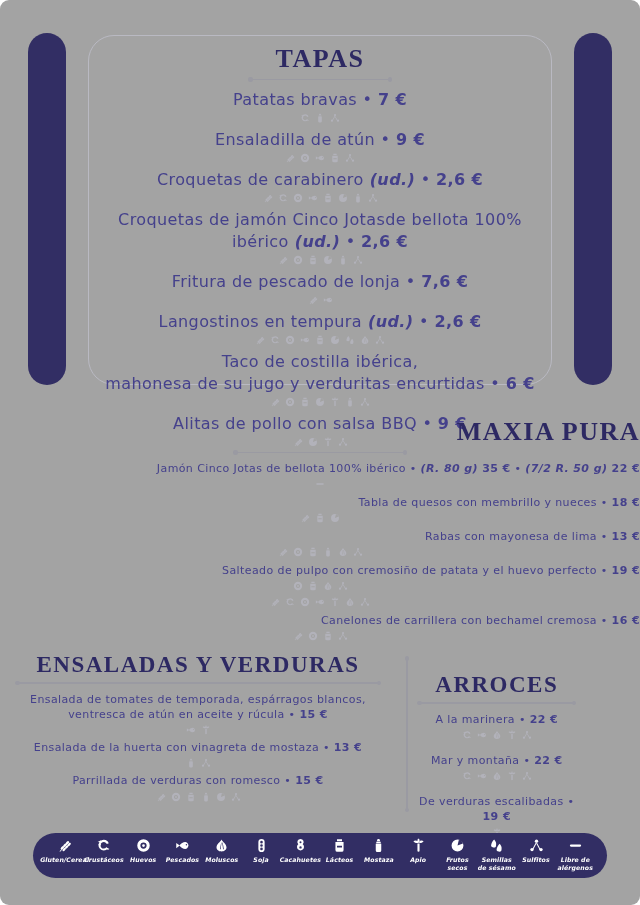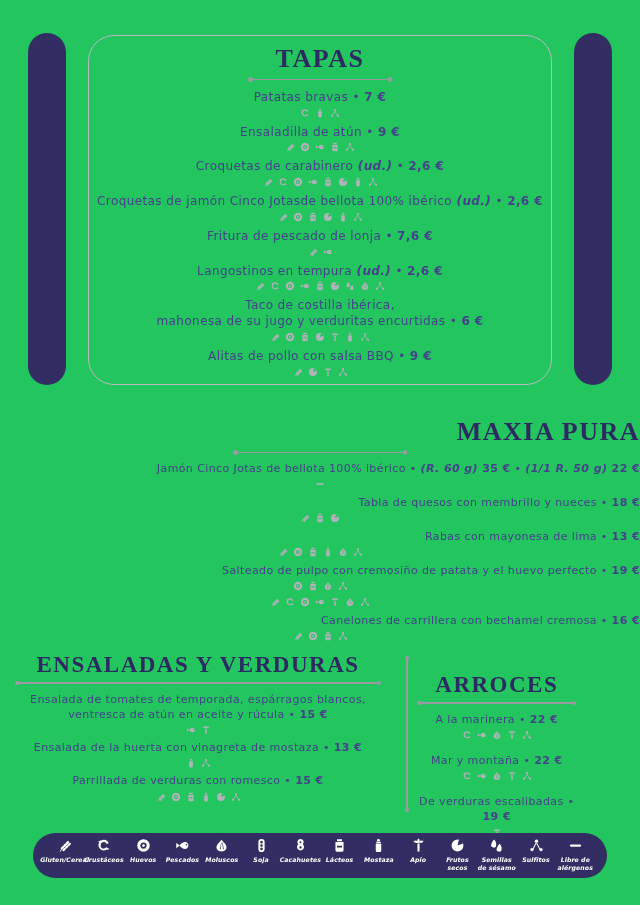--- a/index.html
+++ b/index.html
@@ -1,38 +1,38 @@
 <!DOCTYPE html>
 <html><head>
 <meta charset="utf-8">
 <style>
   html,body{margin:0;padding:0;background:#fff;}
-  .page{position:relative;width:640px;height:905px;background:#22c55e;overflow:hidden;
-        font-family:"DejaVu Sans","Liberation Sans",sans-serif;}
+  .page{position:relative;width:640px;height:905px;background:#a3a3a3;overflow:hidden;
+        font-family:"DejaVu Sans","Liberation Sans",sans-serif;border-radius:9px;}
 
   
   .pill{position:absolute;top:33px;width:38px;height:352px;border-radius:19px;background:var(--navy);}
   .pill.left{left:28px;} .pill.right{left:574px;}
 
   
   .tapas-box{position:absolute;left:88px;top:35px;width:464px;height:350px;box-sizing:border-box;
              border:1.5px solid #b9b9c2;border-radius:26px;text-align:center;padding-top:9px;}
 
   .section-title{font-family:"Liberation Serif","DejaVu Serif",serif;font-weight:700;
                  color:var(--title);letter-spacing:1.5px;line-height:1.1;}
   .t-big{font-size:26px;} .t-mid{font-size:23px;}
 
   .rule{position:relative;height:1.5px;background:var(--rule);margin:5px auto 9px;}
   .rule::before,.rule::after{content:'';position:absolute;top:-1.5px;width:4.5px;height:4.5px;
                              border-radius:50%;background:var(--rule);}
   .rule::before{left:-2px;} .rule::after{right:-2px;}
 
   .menu-item{margin-bottom:6px;}
   .item-line{font-size:11px;color:var(--item);letter-spacing:.4px;line-height:1.35;}
-  .tapas-box .item-line{font-size:12px;}
+  .tapas-box .item-line{font-size:16px;}
   .item-line .nm{white-space:pre-line;}
   .item-line .note,.item-line .plabel{font-style:italic;font-weight:700;}
   .item-line .price{font-weight:700;}
   .item-allergens{display:flex;justify-content:center;align-items:center;gap:5px;
                   margin-top:2.5px;color:var(--icongray);min-height:10px;}
   .mini-icon svg{width:10px;height:10px;display:block;}
 
   
   .maxia{position:absolute;left:0;top:418px;width:640px;text-align:right;}
   .maxia .rule{width:170px;}
@@ -442,21 +442,21 @@
           </div>
         </div>
       </div>
   </div>
 
   <div class="maxia">
     <div class="section-title t-big">MAXIA PURA</div>
     <div class="rule"></div>
     <div class="items">
         <div class="menu-item">
-          <div class="item-line"><span class="nm">Jamón Cinco Jotas de bellota 100% ibérico</span><span class="sep"> • </span><span class="plabel">(R. 60 g) </span><span class="price">35 €</span><span class="sep"> • </span><span class="plabel">(1/1 R. 50 g) </span><span class="price">22 €</span></div>
+          <div class="item-line"><span class="nm">Jamón Cinco Jotas de bellota 100% ibérico</span><span class="sep"> • </span><span class="plabel">(R. 80 g) </span><span class="price">35 €</span><span class="sep"> • </span><span class="plabel">(7/2 R. 50 g) </span><span class="price">22 €</span></div>
           <div class="item-allergens">
             <span class="mini-icon">
               <svg viewBox="0 0 24 24">
                 <rect x="3" y="10.2" width="18" height="3.6" rx="1.8" fill="currentColor"></rect>
               </svg>
             </span>
           </div>
         </div>
         <div class="menu-item">
           <div class="item-line"><span class="nm">Tabla de quesos con membrillo y nueces</span><span class="sep"> • </span><span class="price">18 €</span></div>

